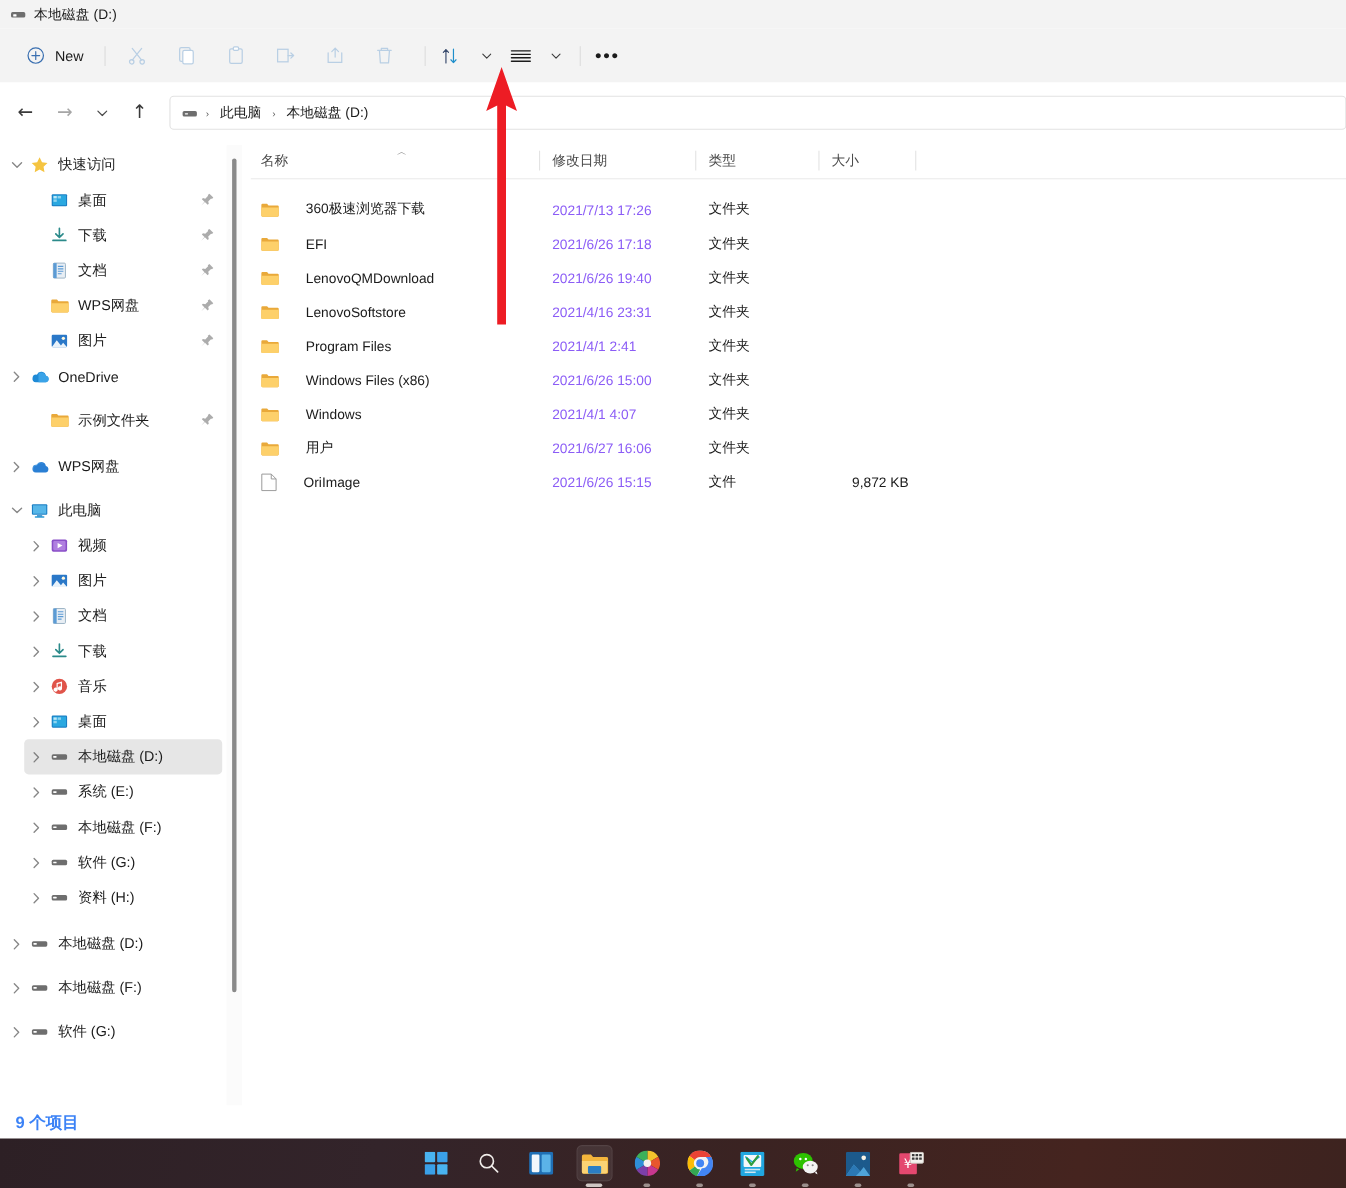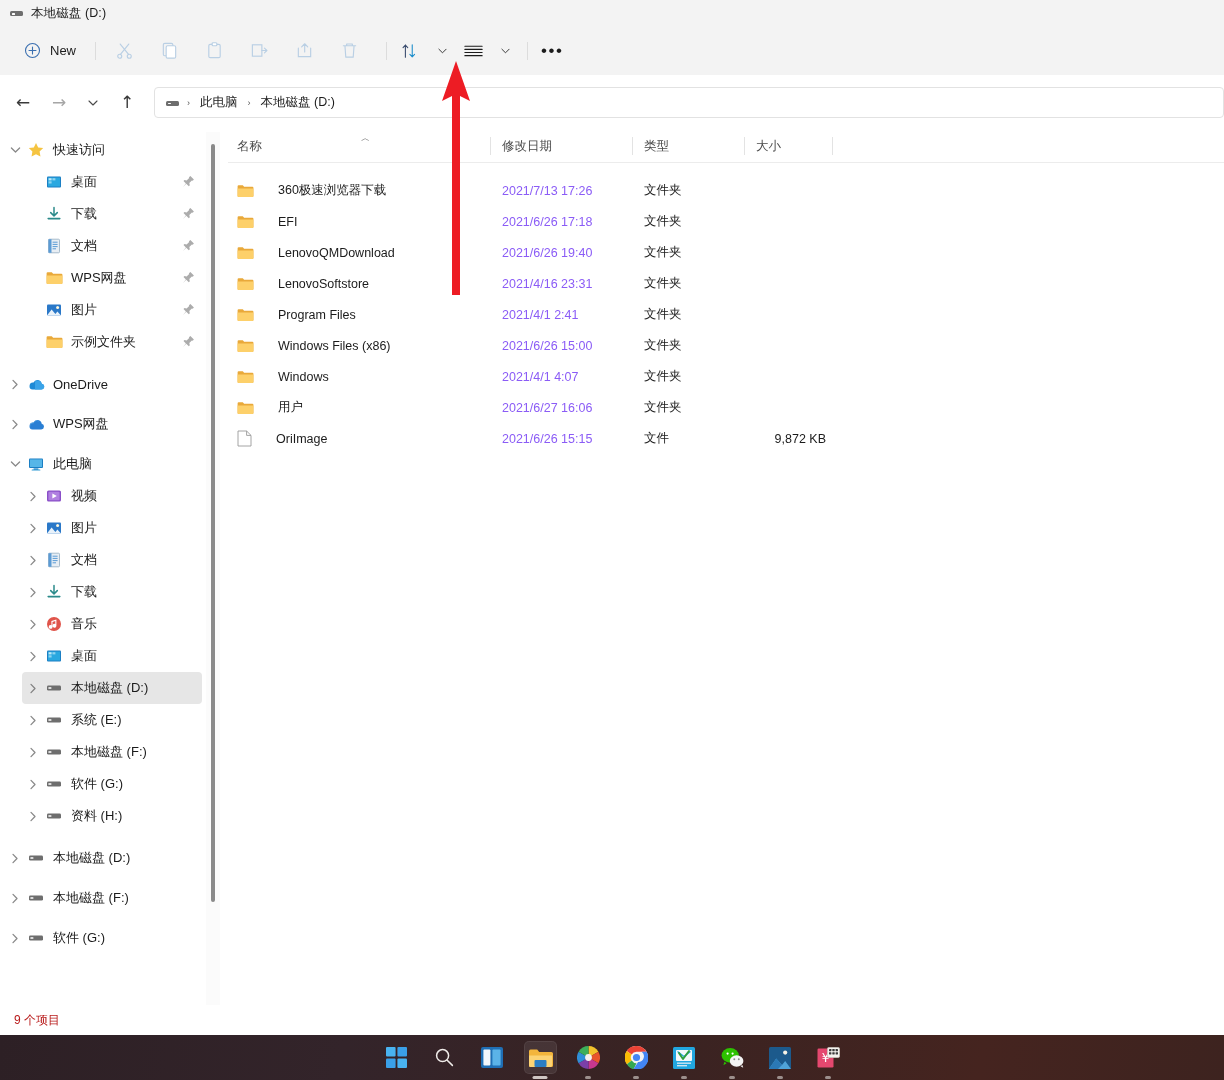--- a/index.html
+++ b/index.html
@@ -136,21 +136,21 @@
   .cell.c-date { width: 142px; padding-left: 12px; color: #8b5cf6; }
   .cell.c-type { width: 112px; padding-left: 12px; }
   .cell.c-size { width: 88px; padding-left: 12px; justify-content: flex-end; padding-right: 6px; }
   .cell.c-name .nm { white-space: nowrap; }
 
   
   .statusbar {
     position: absolute; left: 0; top: 1005px; width: 1224px; height: 30px;
     background: #ffffff; display: flex; align-items: center; padding-left: 14px;
   }
-  .status-text { font-size: 12px; color: #b91c1c; }
+  .status-text { font-size: 15px; color: #3b82f6; font-weight: bold; }
 
   
   .taskbar {
     position: absolute; left: 0; top: 1035px; width: 1224px; height: 45px;
     background: linear-gradient(100deg,#2d2025 0%,#33242a 28%,#3a2322 55%,#45241f 80%,#3d231f 100%);
     display: flex; align-items: center; justify-content: center;
   }
   .tb-icons { display: flex; align-items: center; gap: 15px; }
   .tb-icon {
     width: 33px; height: 33px; position: relative;
@@ -402,48 +402,48 @@
               <path d="M1 13.6l4.6-6.2L9.4 12l2-2.4 3.6 4z" fill="#e9f2fa"></path>
             </svg>
           </span>
           <span class="sb-label">图片</span>
           <span class="sb-pin">
             <svg width="13" height="13" viewBox="0 0 13 13">
               <path d="M8.4 1.1l3.5 3.5-1.2 1.2-.8-.3-2.6 2.6.5 2.1-1 1-2.5-2.5L1 11.9l2.9-3.4-2.4-2.4 1-1 2.1.5L7.2 3l-.3-.8z" fill="#7a7a7a"></path>
             </svg>
           </span>
         </div>
+        <div class="sb-item" style="margin-left: 4px; margin-bottom: 8px;">
+          <span class="sb-exp">
+            <svg width="8" height="11" viewBox="0 0 8 11">
+              <path d="M2 1.4L6 5.5 2 9.6" fill="none" stroke="#5a5a5a" stroke-width="1.25" stroke-linecap="round" stroke-linejoin="round"></path>
+            </svg>
+          </span>
+          <span class="sb-ico">
+            <svg width="17" height="13" viewBox="0 0 17 13">
+              <path d="M4.6 11.6h8.7a3 3 0 0 0 .4-5.9A4.3 4.3 0 0 0 5.5 4.6 3.5 3.5 0 0 0 4.6 11.6z" fill="#1e8ad6"></path>
+              <path d="M7 3.5a4.2 4.2 0 0 1 6.7 2.2 3 3 0 0 1 .4 5.9H7z" fill="#3aa3e8"></path>
+            </svg>
+          </span>
+          <span class="sb-label">OneDrive</span>
+        </div>
         <div class="sb-item" style="margin-left: 22px; margin-bottom: 10px;">
           <span class="sb-exp"></span>
           <span class="sb-ico">
             <svg width="17" height="14" viewBox="0 0 17 14">
               <path d="M.6 2.3a1 1 0 0 1 1-1h4.2l1.3 1.5h8.3a1 1 0 0 1 1 1V12a1 1 0 0 1-1 1H1.6a1 1 0 0 1-1-1z" fill="#e9a93a"></path>
               <path d="M.6 4.6h15.8V12a1 1 0 0 1-1 1H1.6a1 1 0 0 1-1-1z" fill="#fdd06a"></path>
             </svg>
           </span>
           <span class="sb-label">示例文件夹</span>
           <span class="sb-pin">
             <svg width="13" height="13" viewBox="0 0 13 13">
               <path d="M8.4 1.1l3.5 3.5-1.2 1.2-.8-.3-2.6 2.6.5 2.1-1 1-2.5-2.5L1 11.9l2.9-3.4-2.4-2.4 1-1 2.1.5L7.2 3l-.3-.8z" fill="#7a7a7a"></path>
             </svg>
           </span>
-        </div>
-        <div class="sb-item" style="margin-left: 4px; margin-bottom: 8px;">
-          <span class="sb-exp">
-            <svg width="8" height="11" viewBox="0 0 8 11">
-              <path d="M2 1.4L6 5.5 2 9.6" fill="none" stroke="#5a5a5a" stroke-width="1.25" stroke-linecap="round" stroke-linejoin="round"></path>
-            </svg>
-          </span>
-          <span class="sb-ico">
-            <svg width="17" height="13" viewBox="0 0 17 13">
-              <path d="M4.6 11.6h8.7a3 3 0 0 0 .4-5.9A4.3 4.3 0 0 0 5.5 4.6 3.5 3.5 0 0 0 4.6 11.6z" fill="#1e8ad6"></path>
-              <path d="M7 3.5a4.2 4.2 0 0 1 6.7 2.2 3 3 0 0 1 .4 5.9H7z" fill="#3aa3e8"></path>
-            </svg>
-          </span>
-          <span class="sb-label">OneDrive</span>
         </div>
         <div class="sb-item" style="margin-left: 4px; margin-bottom: 8px;">
           <span class="sb-exp">
             <svg width="8" height="11" viewBox="0 0 8 11">
               <path d="M2 1.4L6 5.5 2 9.6" fill="none" stroke="#5a5a5a" stroke-width="1.25" stroke-linecap="round" stroke-linejoin="round"></path>
             </svg>
           </span>
           <span class="sb-ico">
             <svg width="17" height="13" viewBox="0 0 17 13">
               <path d="M4.6 11.6h8.7a3 3 0 0 0 .4-5.9A4.3 4.3 0 0 0 5.5 4.6 3.5 3.5 0 0 0 4.6 11.6z" fill="#2a7fd4"></path>

